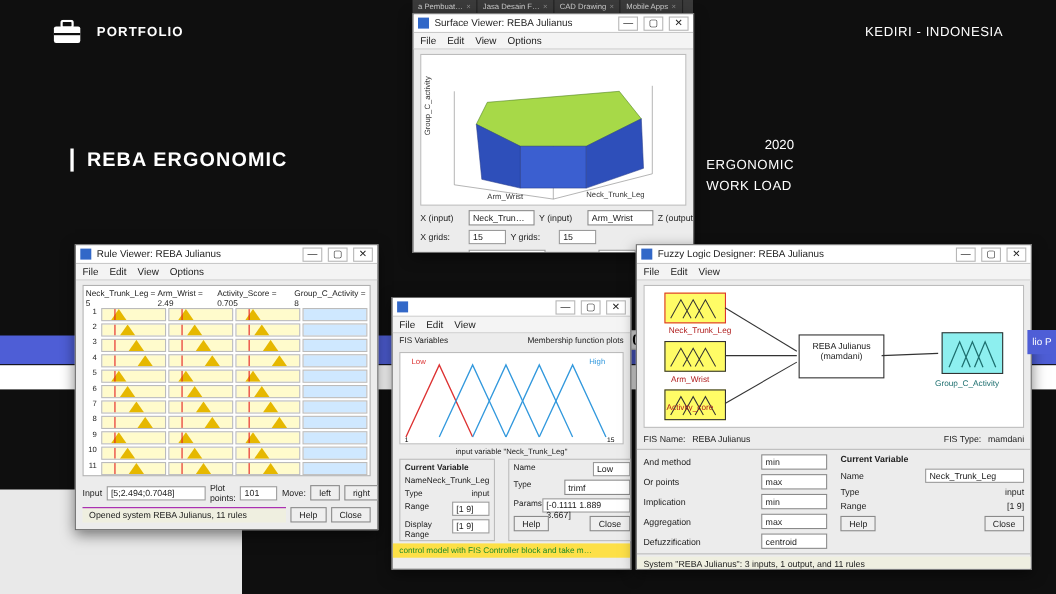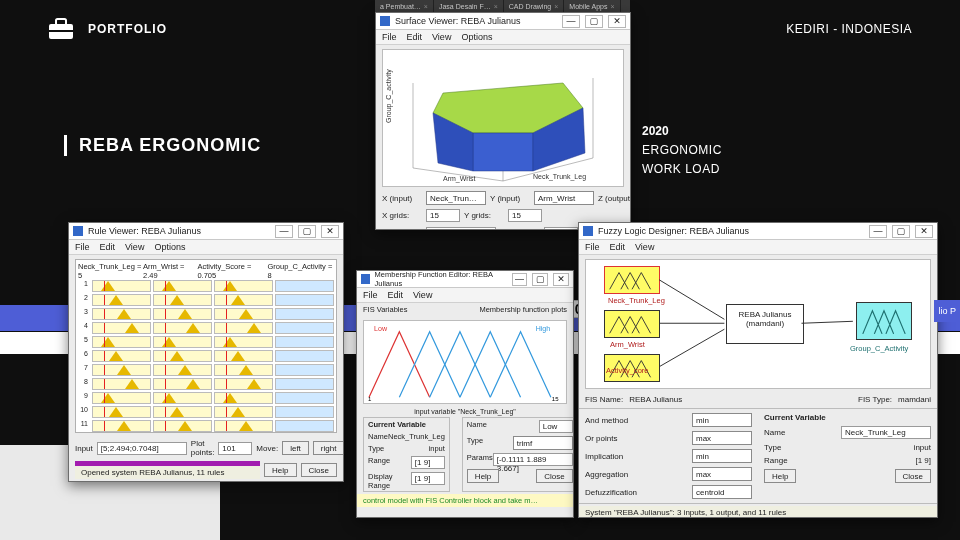--- a/index.html
+++ b/index.html
@@ -19,21 +19,21 @@
   .hdr-label { font-size: 12px; font-weight: 700; letter-spacing: 1px; }
   .loc { position: absolute; top: 22px; right: 48px; font-size: 12px; letter-spacing: .5px; }
 
   
   .title-block { position: absolute; top: 135px; left: 64px; border-left: 3px solid #fff; padding-left: 12px; }
   .title1 { font-size: 26px; font-weight: 800; letter-spacing: 1px; }
   .title2 { font-size: 18px; font-weight: 700; letter-spacing: 1px; }
 
   
   .meta { position: absolute; top: 122px; left: 642px; font-size: 12px; line-height: 1.6; }
-  .meta .year { font-weight: 700; }
+  .meta .year { font-weight: 400; text-align: right; }
   .meta .tag { letter-spacing: .5px; }
 
   
   .stripe-blue  { position: absolute; top: 305px; left: 0;  width: 960px; height: 26px; background:#4e5ed6; }
   .stripe-white { position: absolute; top: 332px; left: 0;  width: 960px; height: 22px; background:#fff; }
   .stripe-grey  { position: absolute; top: 445px; left: 0;  width: 220px; height: 95px; background:#e9e9e9; }
 
   
   .win {
     position: absolute;
@@ -75,29 +75,29 @@
   .rulegrid { margin:4px 6px; background:#fff; border:1px solid #b0b0b0; height:174px; position:relative; }
   .rulecol-labels { display:flex; justify-content:space-around; font-size:7.5px; padding:2px 2px 0; }
   .rules { display:flex; gap:2px; padding:0 2px; }
   .rcol { flex:1; }
   .cell { height:12px; margin-bottom:2px; border:1px solid #bbb; background:linear-gradient(180deg,#fffbcc,#fffbcc); position:relative; overflow:hidden; }
   .tri  { position:absolute; bottom:0; width:0; height:0; border-left:7px solid transparent; border-right:7px solid transparent; border-bottom:10px solid #e6b800; }
   .redbar { position:absolute; left:20%; top:0; bottom:0; width:1px; background:#e52020; }
   .rownums { width:12px; font-size:7px; text-align:right; padding-right:2px; }
   .rownums div { height:14px; }
   .rowB { display:flex; gap:4px; align-items:center; padding:2px 6px; font-size:8px; }
-  .footB { padding:2px 6px; font-size:8px; background:#efefe0; border-top:5px solid #a21caf; }
+  .footB { padding:2px 6px; font-size:8px; background:#efefe0; border-top:1px solid #a21caf; }
 
   
   #winC { top: 270px; left: 356px; width: 218px; height: 248px; }
   .mfplot { margin:4px 6px; height:84px; background:#fff; border:1px solid #bcbcbc; position:relative; }
   .mfplot svg { width:100%; height:100%; }
   .panel { margin:2px 6px; border:1px solid #bcbcbc; background:#ececec; font-size:7.5px; }
   .panel .r { display:flex; justify-content:space-between; padding:1.5px 4px; }
-  .greenstatus { padding:2px 6px; color:#1f8a28; font-size:7.5px; background:#fef9c3; }
+  .greenstatus { padding:2px 6px; color:#1f8a28; font-size:7.5px; background:#fde047; }
 
   
   #winD { top: 222px; left: 578px; width: 360px; height: 296px; }
   .designer-canvas { margin:4px 6px; height:130px; background:#fff; border:1px solid #bcbcbc; position:relative; }
   .fbox { position:absolute; width:56px; height:28px; border:1px solid #333; background:#fffc66; display:flex; align-items:center; justify-content:center; }
   .fbox svg { width:100%; height:100%; }
   .flabel { position:absolute; font-size:7.5px; color:#b12020; }
   .sysbox { position:absolute; width:78px; height:40px; border:1px solid #333; background:#fff; font-size:8px; text-align:center; padding-top:5px; }
   .outbox { position:absolute; width:56px; height:38px; border:1px solid #333; background:#8defef; }
   .proprow { display:flex; align-items:center; padding:2px 6px; gap:6px; font-size:8px; }
@@ -418,21 +418,20 @@
   <div class="rowB">
     <span class="footB" style="flex:1">Opened system REBA Julianus, 11 rules</span>
     <span class="btn">Help</span>
     <span class="btn">Close</span>
   </div>
 </div>
 
 <div id="winC" class="win">
   <div class="titlebar">
     <span class="ico"></span>
-    <span style="font-size:7.5px">Membership Function Editor: REBA Julianus</span>
     <span class="spacer"></span>
     <span class="winbtn">—</span>
     <span class="winbtn">▢</span>
     <span class="winbtn close">✕</span>
   </div>
   <div class="menub">
     <span>File</span>
     <span>Edit</span>
     <span>View</span>
   </div>

